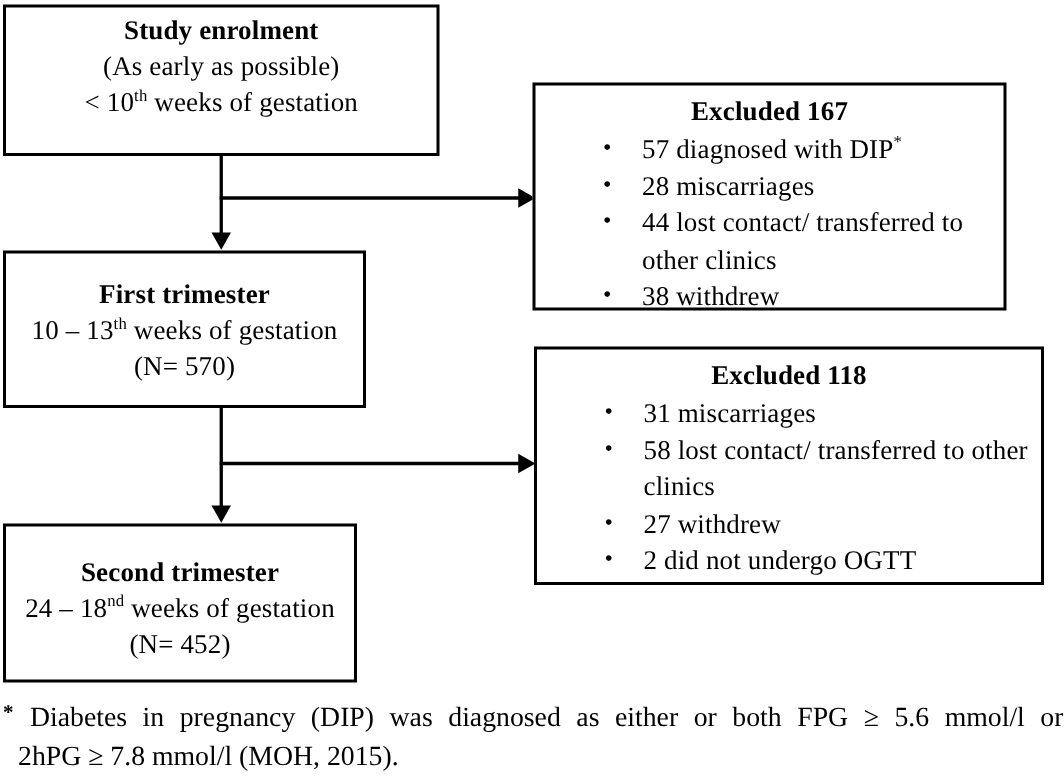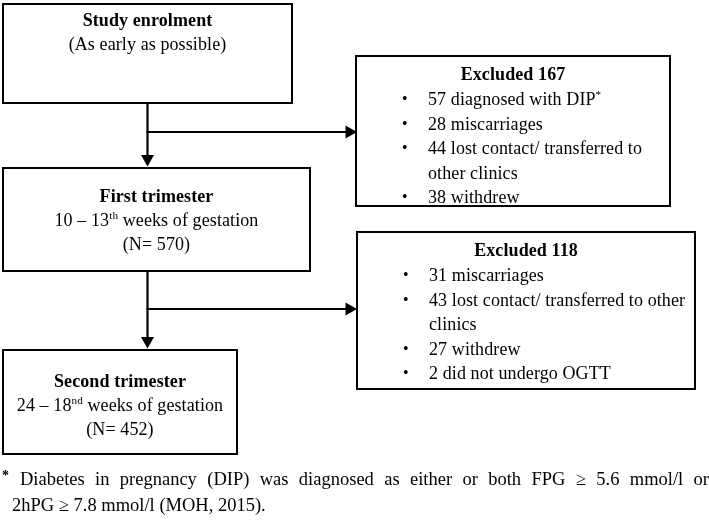--- a/index.html
+++ b/index.html
@@ -25,21 +25,21 @@
     box-sizing: border-box;
   }
   .stage-box {
     text-align: center;
     font-size: 18px;
     line-height: 24px;
     letter-spacing: 0.1px;
   }
   .box-title { font-weight: bold; }
   #box-enrolment  { left: 2px;   top: 3px;   width: 291px; height: 101px; padding-top: 3px; }
-  #box-first      { left: 2px;   top: 167px; width: 309px; height: 105px; padding-top: 15px; }
+  #box-first      { left: 2px;   top: 167px; width: 242px; height: 105px; padding-top: 15px; }
   #box-second     { left: 2px;   top: 349px; width: 236px; height: 106px; padding-top: 18px; }
   #box-excluded1  { left: 355px; top: 55px;  width: 316px; height: 152px; }
   #box-excluded2  { left: 356px; top: 231px; width: 340px; height: 159px; }
   .excluded-box {
     font-size: 18px;
     line-height: 24.5px;
     letter-spacing: 0.1px;
     padding-top: 4px;
   }
   .excl-title {
@@ -101,20 +101,21 @@
     <line x1="147.5" y1="271" x2="147.5" y2="338" stroke="#000" stroke-width="2.2"></line>
     <polygon points="141,337 154,337 147.5,348.5" fill="#000"></polygon>
 
     <line x1="146.5" y1="309" x2="346" y2="309" stroke="#000" stroke-width="2.2"></line>
     <polygon points="345.5,302.5 345.5,315.5 357,309" fill="#000"></polygon>
   </svg>
 
   <div class="box stage-box" id="box-enrolment">
     <div class="box-title">Study enrolment</div>
     <div>(As early as possible)</div>
+    <div><span>&lt; 10</span><sup>th</sup><span> weeks of gestation</span></div>
   </div>
 
   <div class="box excluded-box" id="box-excluded1">
     <div class="excl-title">Excluded 167</div>
     <ul class="excl-list">
       <li>
         <span class="bullet">•</span>
         <span><span>57 diagnosed with DIP</span><sup>*</sup></span>
       </li>
       <li>
@@ -140,21 +141,21 @@
 
   <div class="box excluded-box" id="box-excluded2">
     <div class="excl-title">Excluded 118</div>
     <ul class="excl-list">
       <li>
         <span class="bullet">•</span>
         <span>31 miscarriages</span>
       </li>
       <li>
         <span class="bullet">•</span>
-        <span>43 lost contact/ transferred to other clinics</span>
+        <span>58 lost contact/ transferred to other clinics</span>
       </li>
       <li>
         <span class="bullet">•</span>
         <span>27 withdrew</span>
       </li>
       <li>
         <span class="bullet">•</span>
         <span>2 did not undergo OGTT</span>
       </li>
     </ul>

